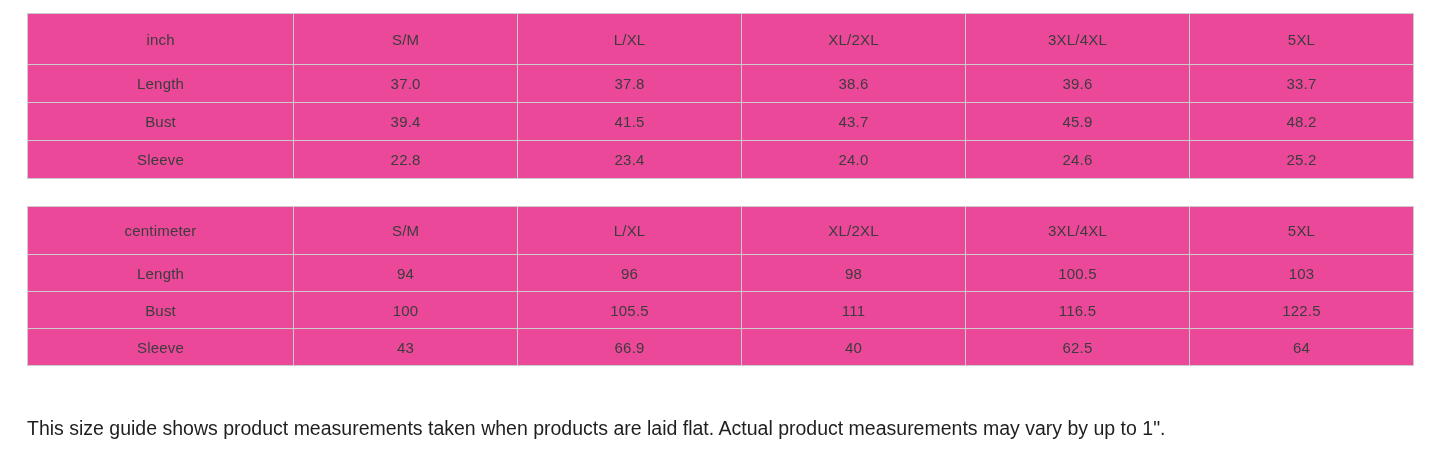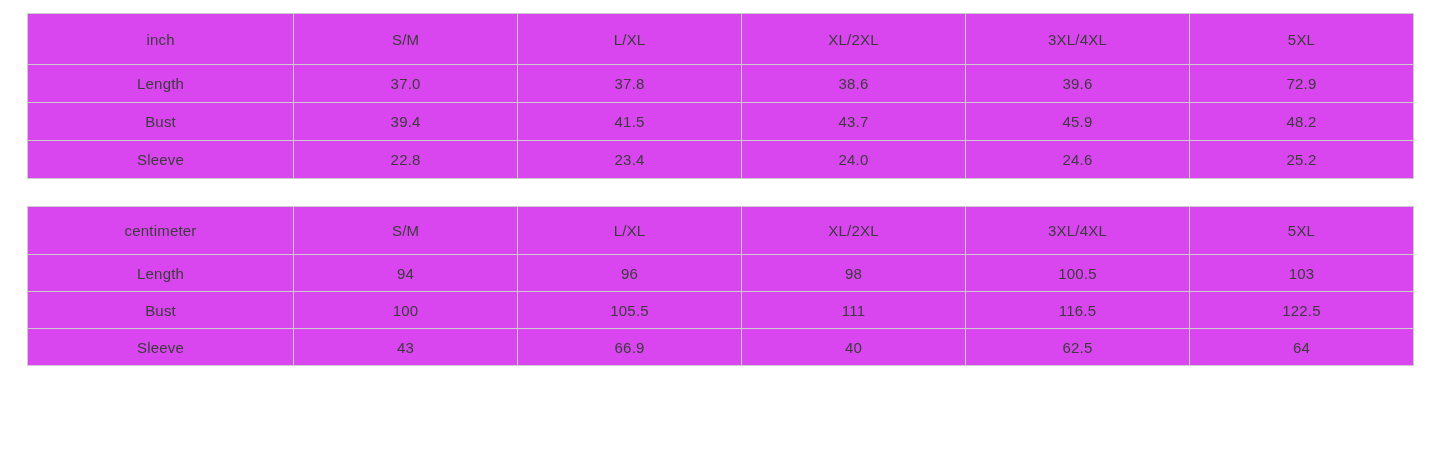--- a/index.html
+++ b/index.html
@@ -11,21 +11,21 @@
     overflow: hidden;
     font-family: "Liberation Sans", sans-serif;
   }
   .wrap {
     padding: 13px 31px 0 27px;
   }
   table.size-table {
     width: 100%;
     border-collapse: collapse;
     table-layout: fixed;
-    background: #d946ef;
+    background: #ec4899;
   }
   table.size-table th,
   table.size-table td {
     border: 1px solid #cccccc;
     text-align: center;
     vertical-align: middle;
     font-size: 15px;
     font-weight: 400;
     color: #3c3c3c;
     padding: 0;
@@ -69,21 +69,21 @@
         <th>5XL</th>
       </tr>
     </thead>
     <tbody>
       <tr>
         <td>Length</td>
         <td>37.0</td>
         <td>37.8</td>
         <td>38.6</td>
         <td>39.6</td>
-        <td>72.9</td>
+        <td>33.7</td>
       </tr>
       <tr>
         <td>Bust</td>
         <td>39.4</td>
         <td>41.5</td>
         <td>43.7</td>
         <td>45.9</td>
         <td>48.2</td>
       </tr>
       <tr>
@@ -137,14 +137,15 @@
         <td>Sleeve</td>
         <td>43</td>
         <td>66.9</td>
         <td>40</td>
         <td>62.5</td>
         <td>64</td>
       </tr>
     </tbody>
   </table>
 
+  <p class="note">This size guide shows product measurements taken when products are laid flat. Actual product measurements may vary by up to 1".</p>
 
 </div>
 
 </body></html>

